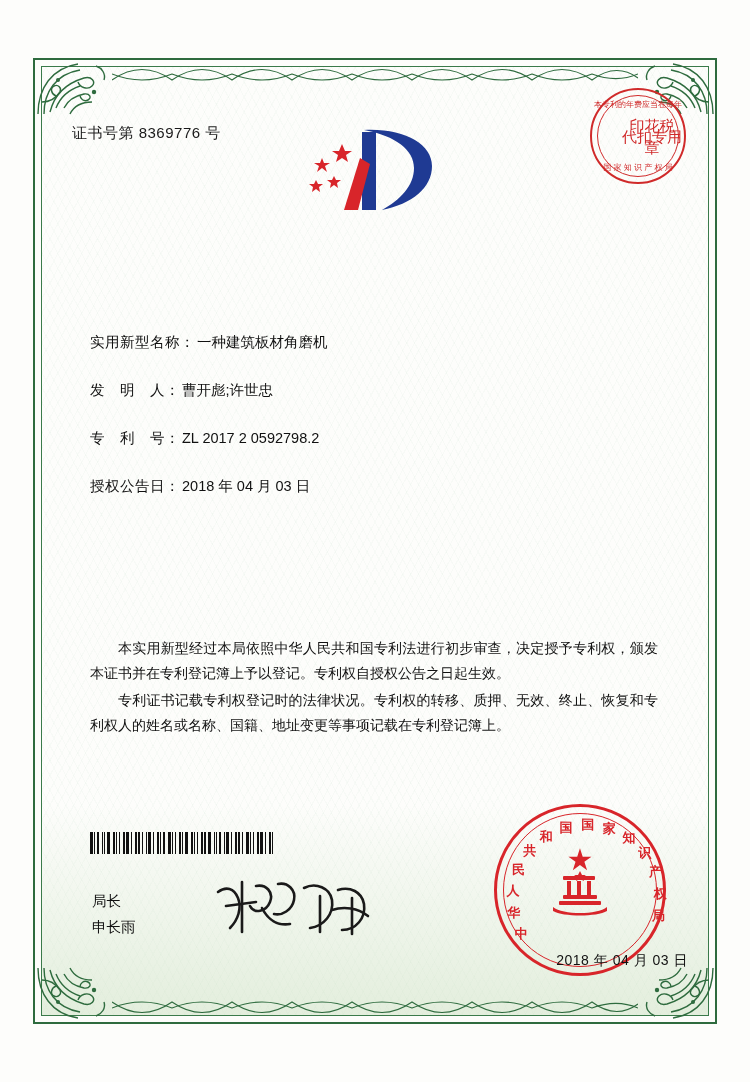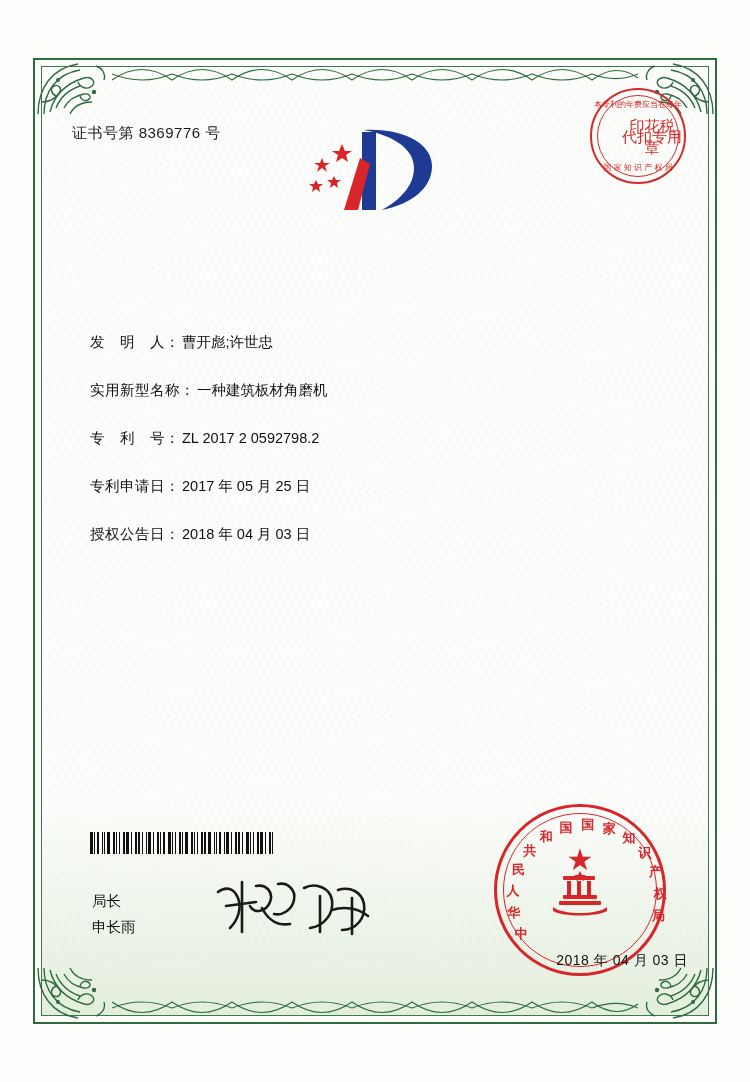--- a/index.html
+++ b/index.html
@@ -390,37 +390,36 @@
     <div class="tax-center">
       <div>印花税</div>
       <div>代扣专用章</div>
     </div>
     <div class="tax-arc bottom">国 家 知 识 产 权 局</div>
   </div>
 
 
   <div class="fields">
     <div class="field">
+      <span class="k">实用新型名称：</span><span class="v">一种建筑板材角磨机</span>
+    </div>
+    <div class="field">
       <span class="k">发　明　人：</span><span class="v">曹开彪;许世忠</span>
-    </div>
-    <div class="field">
-      <span class="k">实用新型名称：</span><span class="v">一种建筑板材角磨机</span>
     </div>
     <div class="field">
       <span class="k">专　利　号：</span><span class="v">ZL 2017 2 0592798.2</span>
     </div>
     <div class="field">
-      <span class="k">专利申请日：</span><span class="v">2017 年 05 月 25 日</span>
-    </div>
-    <div class="field">
       <span class="k">授权公告日：</span><span class="v">2018 年 04 月 03 日</span>
     </div>
   </div>
 
   <div class="paras">
+    <p>本实用新型经过本局依照中华人民共和国专利法进行初步审查，决定授予专利权，颁发本证书并在专利登记簿上予以登记。专利权自授权公告之日起生效。</p>
+    <p>专利证书记载专利权登记时的法律状况。专利权的转移、质押、无效、终止、恢复和专利权人的姓名或名称、国籍、地址变更等事项记载在专利登记簿上。</p>
   </div>
 
   <div class="barcode" id="barcode"><i style="width:3px"></i><i style="width:1px;background:transparent"></i><i style="width:1px"></i><i style="width:2px;background:transparent"></i><i style="width:2px"></i><i style="width:3px;background:transparent"></i><i style="width:1px"></i><i style="width:1px;background:transparent"></i><i style="width:1px"></i><i style="width:2px;background:transparent"></i><i style="width:3px"></i><i style="width:3px;background:transparent"></i><i style="width:2px"></i><i style="width:1px;background:transparent"></i><i style="width:1px"></i><i style="width:2px;background:transparent"></i><i style="width:1px"></i><i style="width:3px;background:transparent"></i><i style="width:2px"></i><i style="width:1px;background:transparent"></i><i style="width:3px"></i><i style="width:2px;background:transparent"></i><i style="width:1px"></i><i style="width:3px;background:transparent"></i><i style="width:2px"></i><i style="width:1px;background:transparent"></i><i style="width:2px"></i><i style="width:2px;background:transparent"></i><i style="width:1px"></i><i style="width:3px;background:transparent"></i><i style="width:1px"></i><i style="width:1px;background:transparent"></i><i style="width:3px"></i><i style="width:2px;background:transparent"></i><i style="width:1px"></i><i style="width:3px;background:transparent"></i><i style="width:2px"></i><i style="width:1px;background:transparent"></i><i style="width:1px"></i><i style="width:2px;background:transparent"></i><i style="width:2px"></i><i style="width:3px;background:transparent"></i><i style="width:3px"></i><i style="width:1px;background:transparent"></i><i style="width:1px"></i><i style="width:2px;background:transparent"></i><i style="width:1px"></i><i style="width:3px;background:transparent"></i><i style="width:2px"></i><i style="width:1px;background:transparent"></i><i style="width:1px"></i><i style="width:2px;background:transparent"></i><i style="width:3px"></i><i style="width:3px;background:transparent"></i><i style="width:2px"></i><i style="width:1px;background:transparent"></i><i style="width:1px"></i><i style="width:2px;background:transparent"></i><i style="width:1px"></i><i style="width:3px;background:transparent"></i><i style="width:2px"></i><i style="width:1px;background:transparent"></i><i style="width:2px"></i><i style="width:2px;background:transparent"></i><i style="width:3px"></i><i style="width:3px;background:transparent"></i><i style="width:1px"></i><i style="width:1px;background:transparent"></i><i style="width:1px"></i><i style="width:2px;background:transparent"></i><i style="width:2px"></i><i style="width:3px;background:transparent"></i><i style="width:1px"></i><i style="width:1px;background:transparent"></i><i style="width:3px"></i><i style="width:2px;background:transparent"></i><i style="width:1px"></i><i style="width:3px;background:transparent"></i><i style="width:2px"></i><i style="width:1px;background:transparent"></i><i style="width:2px"></i><i style="width:2px;background:transparent"></i><i style="width:1px"></i><i style="width:3px;background:transparent"></i><i style="width:3px"></i><i style="width:1px;background:transparent"></i><i style="width:1px"></i><i style="width:2px;background:transparent"></i><i style="width:1px"></i><i style="width:3px;background:transparent"></i><i style="width:2px"></i><i style="width:1px;background:transparent"></i><i style="width:3px"></i><i style="width:2px;background:transparent"></i><i style="width:1px"></i><i style="width:3px;background:transparent"></i><i style="width:2px"></i><i style="width:1px;background:transparent"></i><i style="width:1px"></i><i style="width:2px;background:transparent"></i></div>
 
   <div class="sig-label">
     <div>局长</div>
     <div>申长雨</div>
   </div>
   <div class="sig-hand">
     <svg width="180" height="70" viewBox="0 0 180 70">

